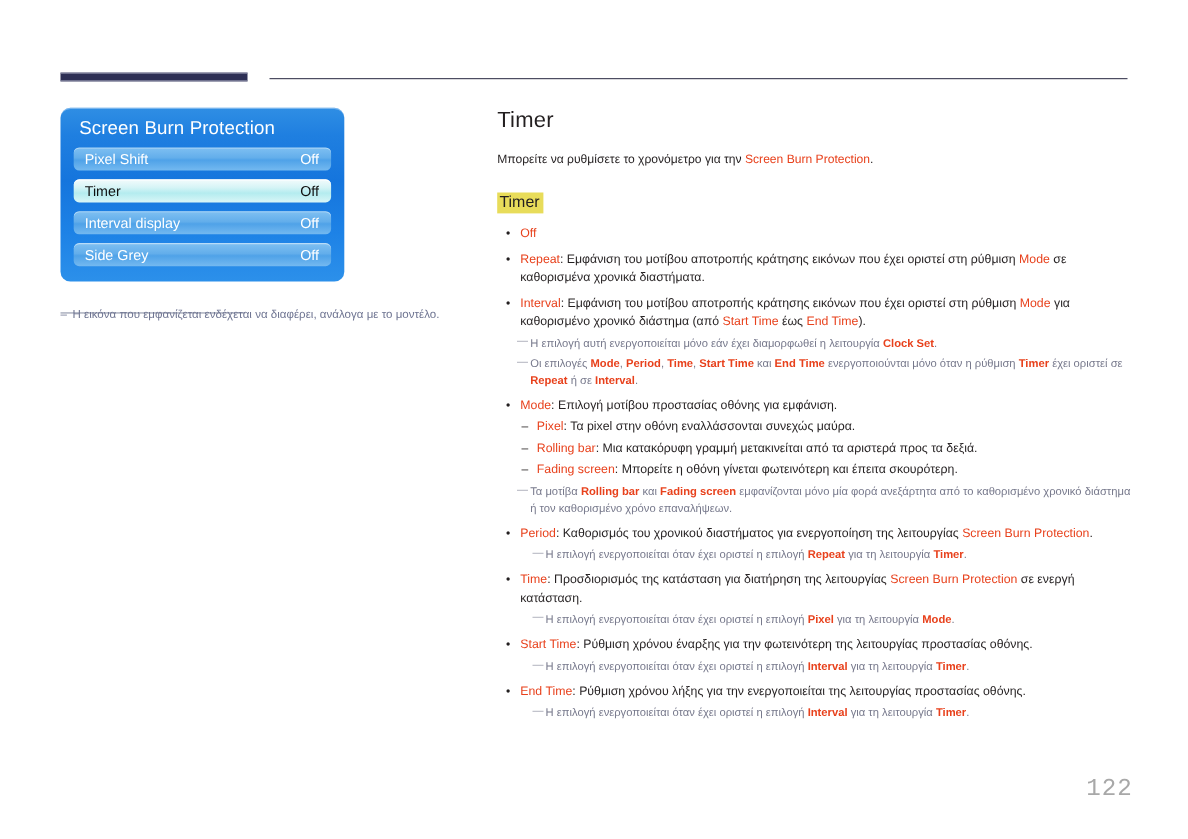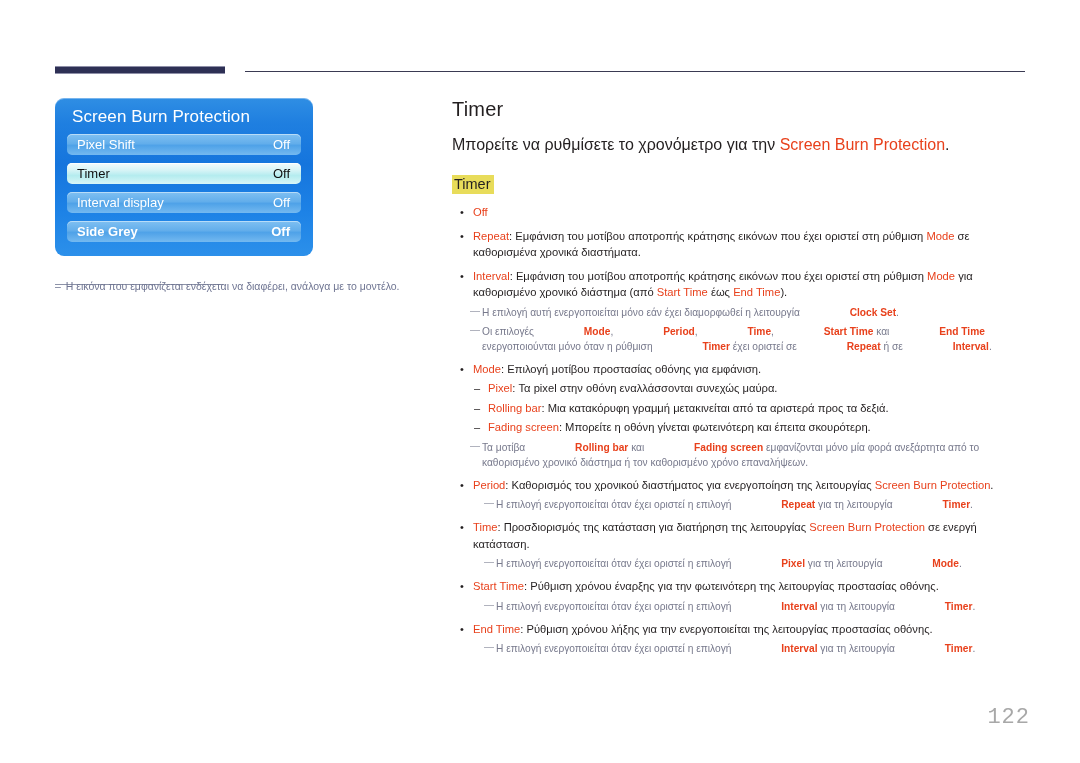--- a/index.html
+++ b/index.html
@@ -127,21 +127,21 @@
   }
   h1.page-title {
     margin: 0;
     font-size: 20px;
     font-weight: normal;
     color: #231f20;
     letter-spacing: .2px;
   }
   .intro {
     margin: 14px 0 0 0;
-    font-size: 16px;
+    font-size: 11px;
     line-height: 20px;
     color: #231f20;
   }
   .subhead {
     margin: 20px 0 0 0;
     display: inline-block;
     font-size: 14.5px;
     color: #231f20;
     background: #e8dc5a;
     padding: 1px 3px 1px 2px;
@@ -196,21 +196,21 @@
   .note-row > .mk {
     position: absolute;
     left: 18px;
     top: -2px;
     font-size: 10px;
     line-height: 15px;
     color: #9a9cab;
   }
   .note-row.indent2 > .mk { left: 32px; }
   .note-row .kw,
-  .note-row .kw-b { color: #e8411c; margin-left: 47px; }
+  .note-row .kw-b { color: #e8411c; }
   .note-row .kw-b { font-weight: bold; }
 
   .first-group { margin-top: 10px; }
 
   
   .page-number {
     position: absolute;
     right: 50px;
     top: 705px;
     font-size: 22px;
@@ -236,21 +236,21 @@
   <div class="osd-row selected" style="top:65px;">
     <span class="lbl">Timer</span>
     <span class="val">Off</span>
   </div>
 
   <div class="osd-row normal" style="top:94px;">
     <span class="lbl">Interval display</span>
     <span class="val">Off</span>
   </div>
 
-  <div class="osd-row normal" style="top:123px;font-weight:bold;">
+  <div class="osd-row normal" style="top:123px;">
     <span class="lbl">Side Grey</span>
     <span class="val">Off</span>
   </div>
 </div>
 
 <div class="left-note-rule"></div>
 <div class="left-note">
   <span class="dash">–</span><span>Η εικόνα που εμφανίζεται ενδέχεται να διαφέρει, ανάλογα με το μοντέλο.</span>
 </div>
 

